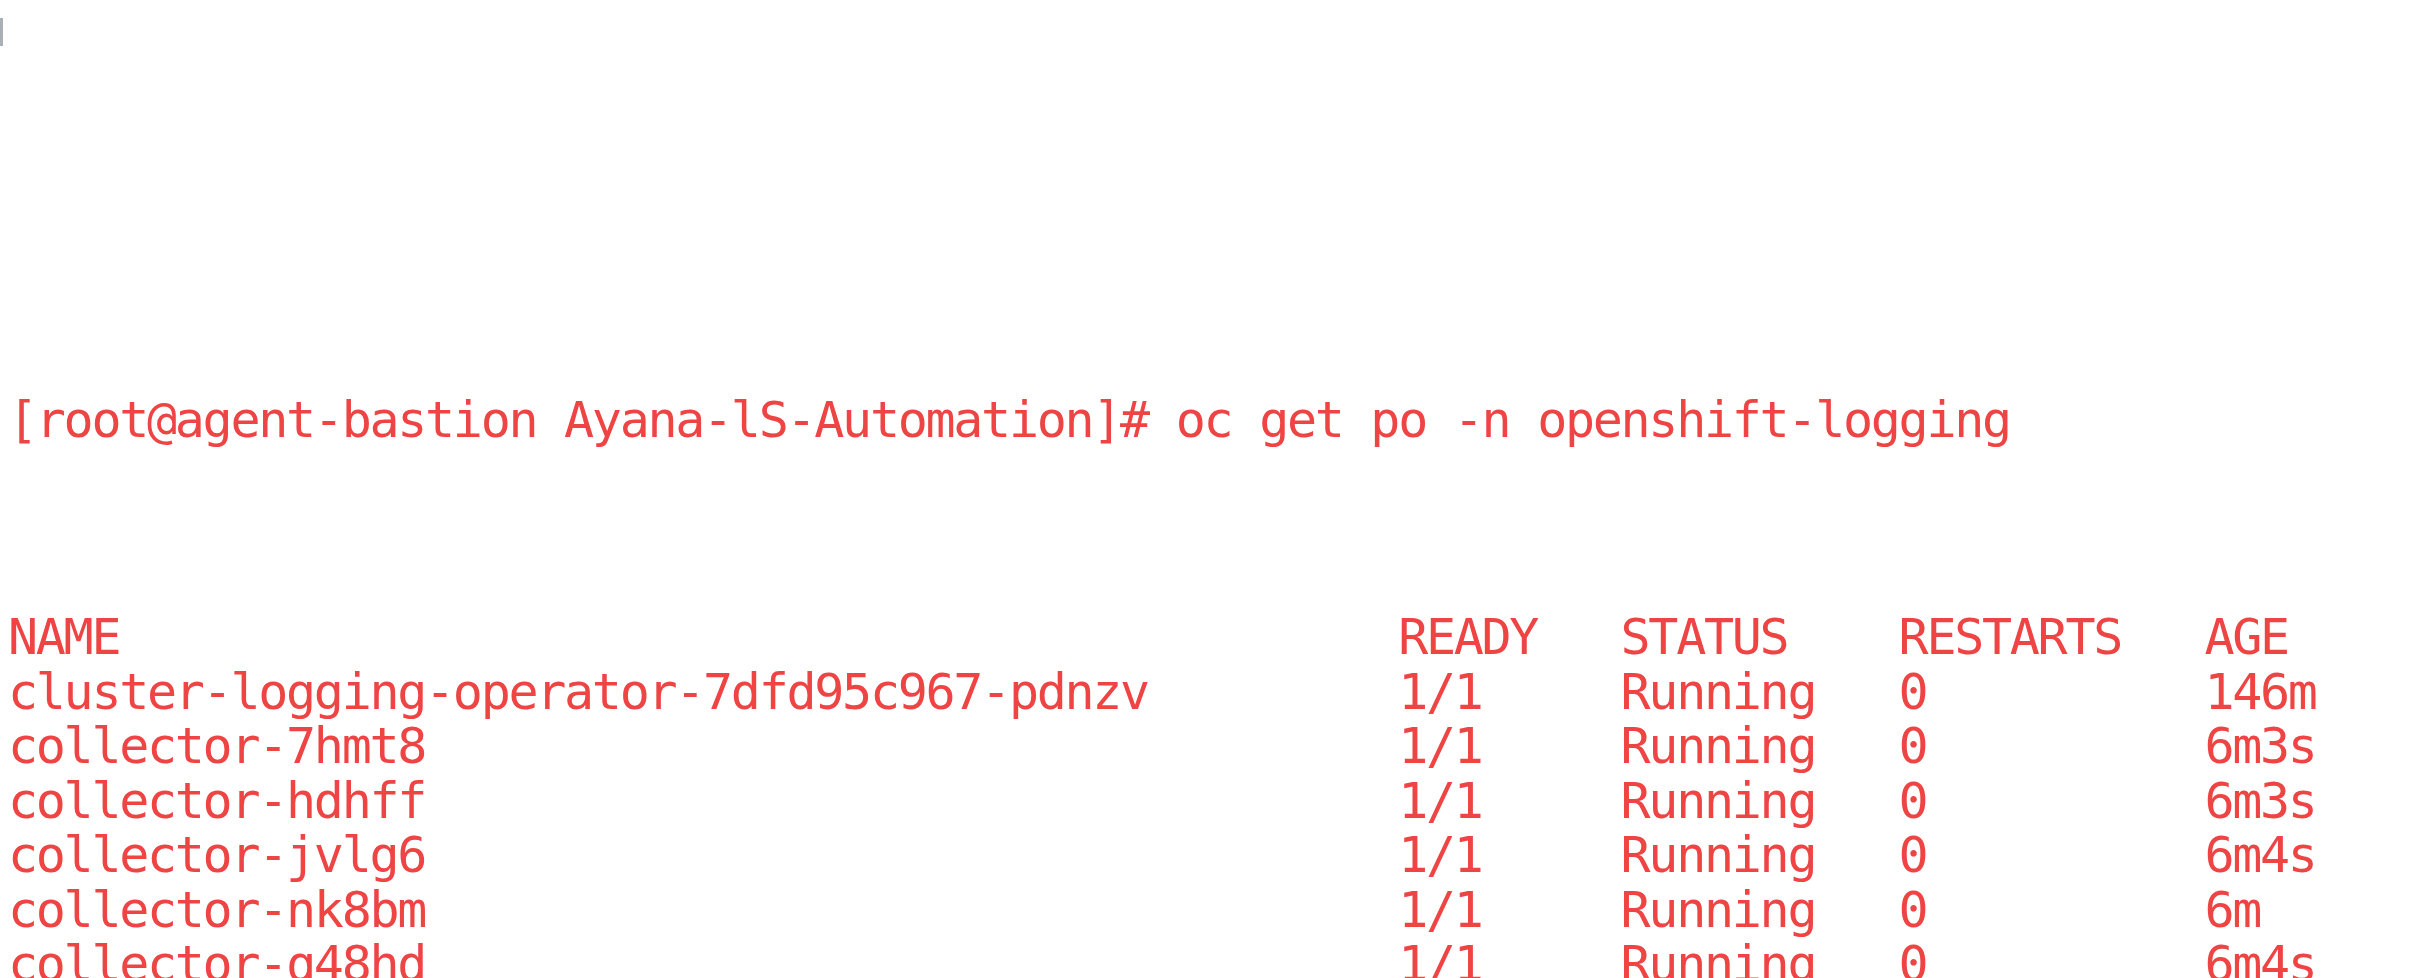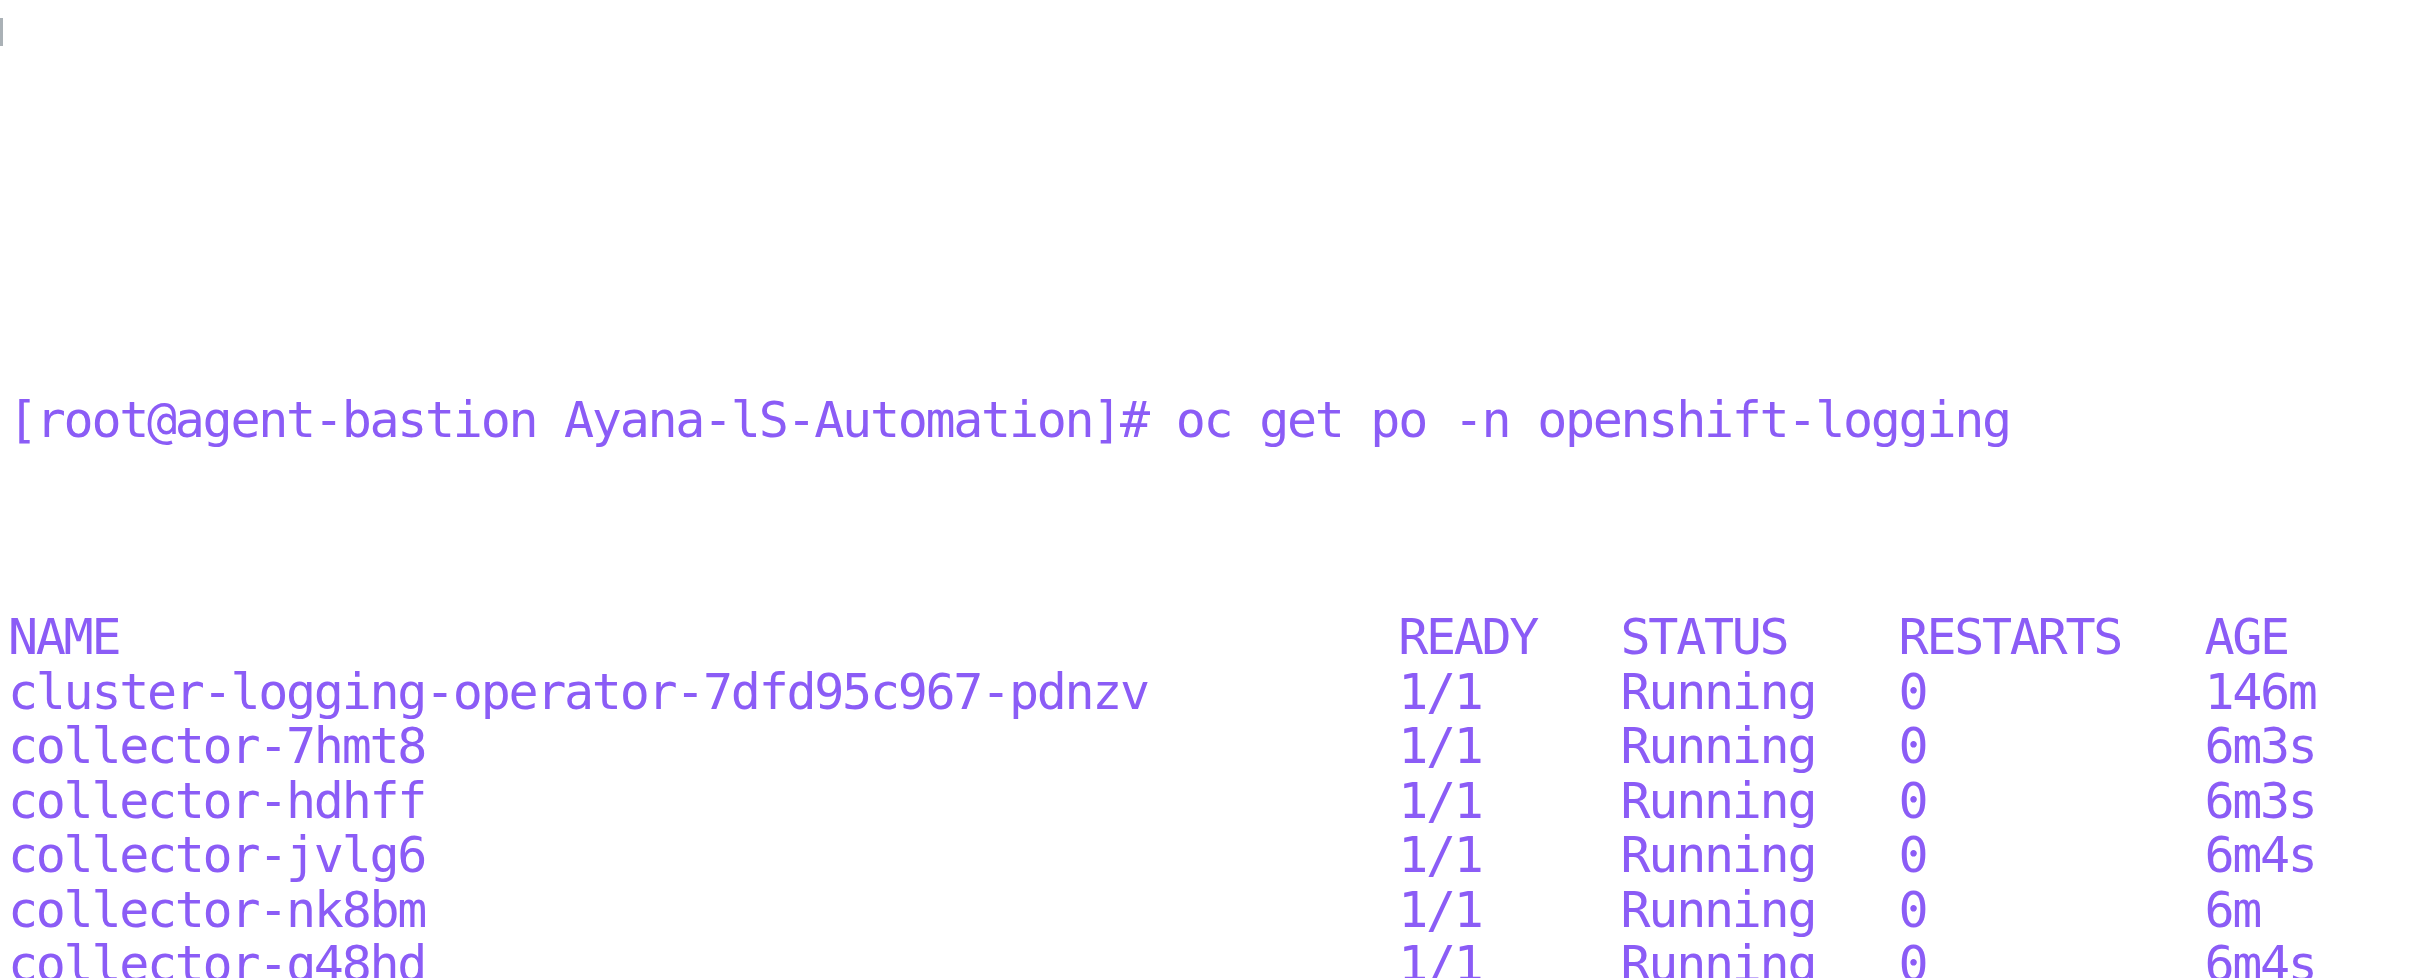--- a/index.html
+++ b/index.html
@@ -12,21 +12,21 @@
   }
   .terminal {
     position: relative;
     width: 2426px;
     height: 978px;
     background: #ffffff;
     font-family: "DejaVu Sans Mono", monospace;
     font-size: 50px;
     line-height: 54.4px;
     letter-spacing: -2.3px;
-    color: #8b5cf6;
+    color: #ef4444;
     white-space: pre;
     padding-left: 8px;
     box-sizing: border-box;
   }
   .line { white-space: pre; }
   .clipped-line {
     height: 12px;
     overflow: hidden;
   }
   .edge-artifact {

